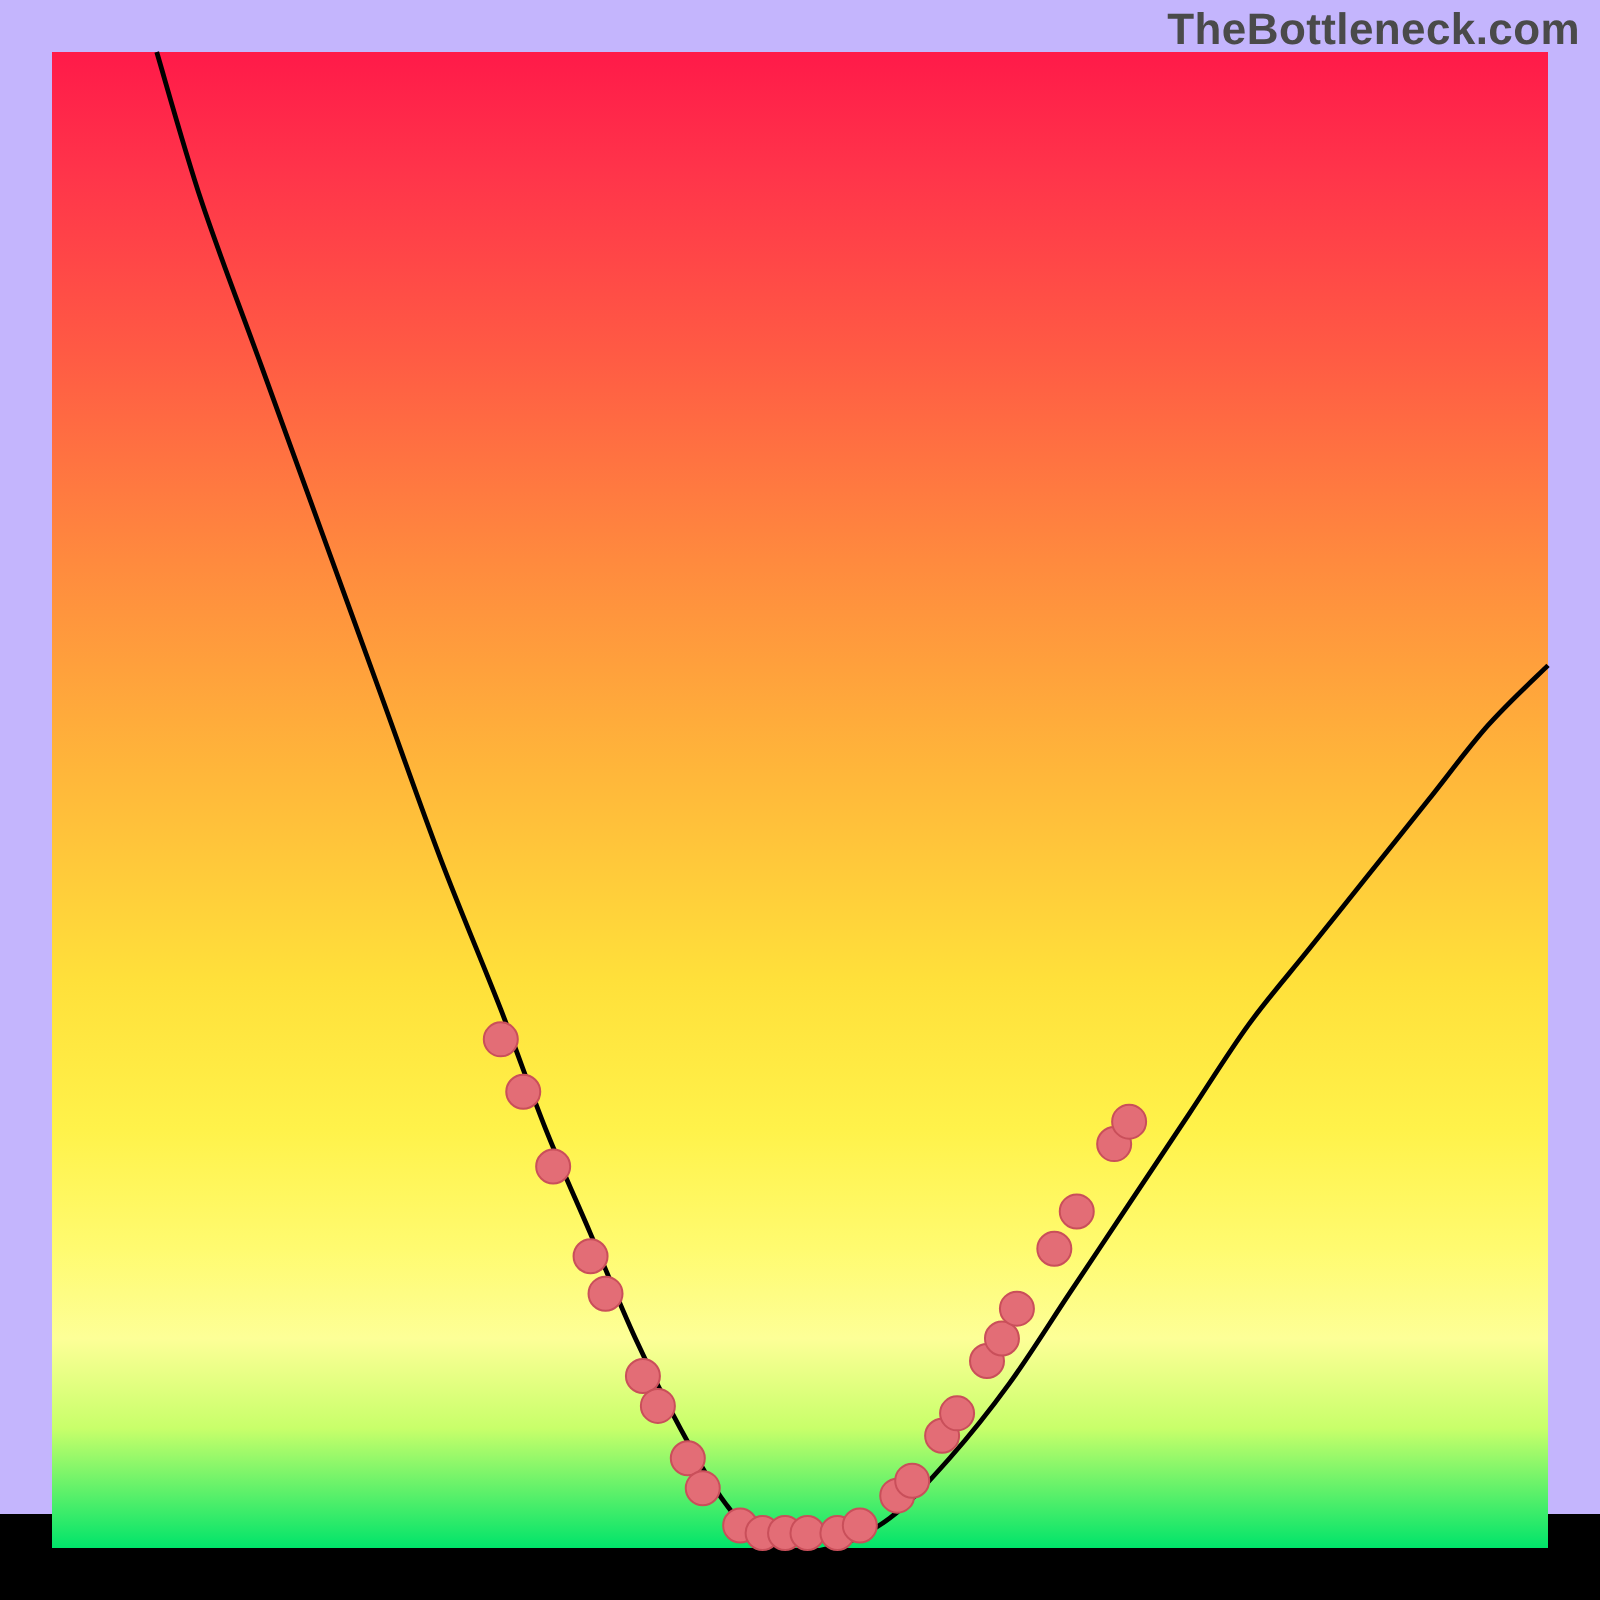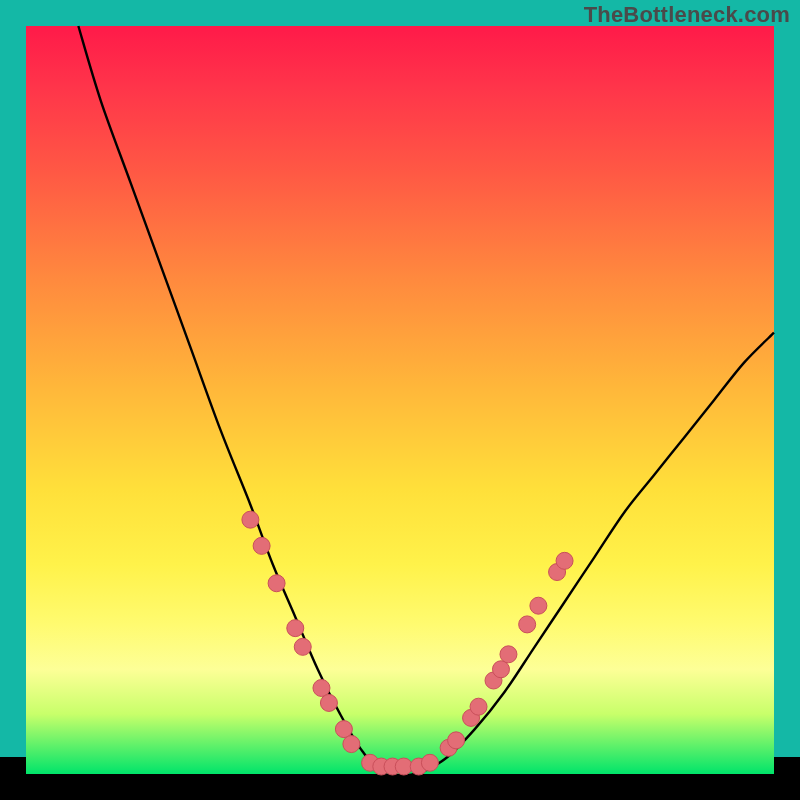--- a/index.html
+++ b/index.html
@@ -8,21 +8,21 @@
     width: 800px;
     height: 800px;
     background: #000;
     overflow: hidden;
     font-family: Arial, Helvetica, sans-serif;
   }
   .outer {
     position: relative;
     width: 800px;
     height: 757px;
-    background: #14b8a6;
+    background: #c4b5fd;
   }
   .watermark {
     position: absolute;
     top: 2px;
     right: 10px;
     color: #4a4a4a;
     font-size: 22px;
     font-weight: 600;
     letter-spacing: 0.2px;
     z-index: 10;

